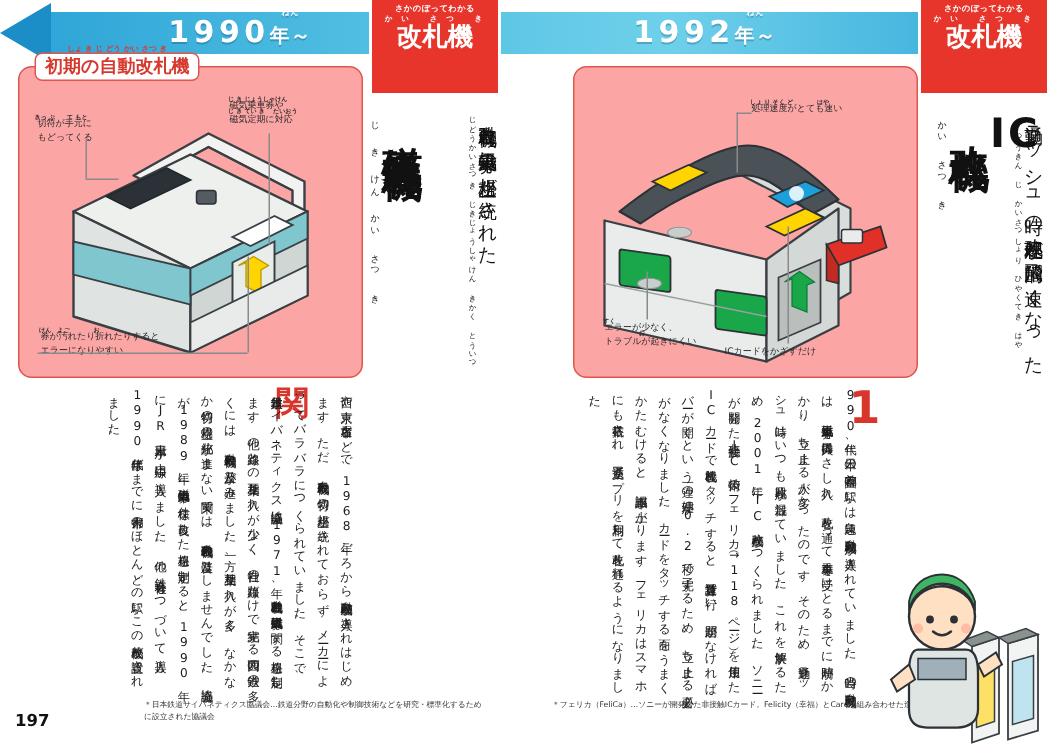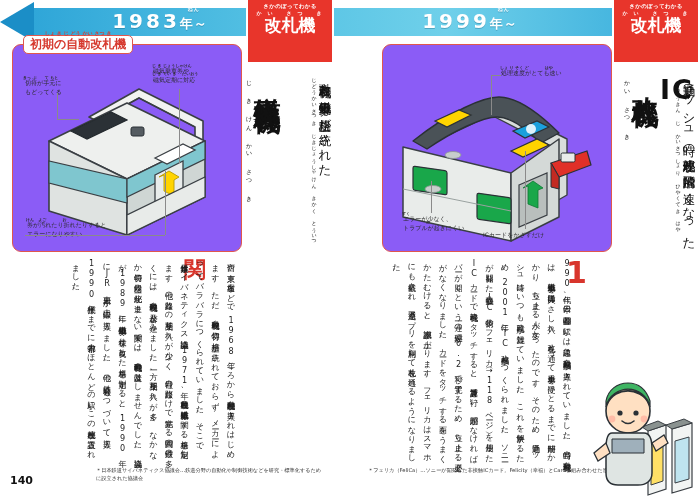--- a/index.html
+++ b/index.html
@@ -60,21 +60,21 @@
   }
   .redtab .tabruby{
     font-size:5px;line-height:6px;font-weight:bold;letter-spacing:6px;
     padding-left:4px;
   }
   .tab-mid{left:246px;width:84px;height:62px;}
   .tab-right{left:612px;width:84px;height:62px;}
 
   
   .illus{
-    position:absolute;border:1.4px solid #e0564e;border-radius:9px;background:#8b5cf6;
+    position:absolute;border:1.4px solid #e0564e;border-radius:9px;background:#fca5a5;
   }
   .illus-left{left:12px;top:44px;width:228px;height:206px;}
   .illus-right{left:382px;top:44px;width:228px;height:206px;}
   .illus-cap{
     position:absolute;left:10px;top:-10px;background:#ffffff;
     border:1.4px solid #e0564e;border-radius:5px;padding:1px 6px 2px 6px;
     color:#d63a2f;font-weight:bold;font-size:12px;white-space:nowrap;line-height:14px;
   }
   .illus-cap .rt{color:#d63a2f;}
   .anno{
@@ -144,25 +144,25 @@
 </head>
 <body>
 
 <div class="page">
 
   <div class="header">
     <div class="band"></div>
     <div class="arrow-head"></div>
 
     <div class="era era-1990">
-      <span class="num">1983</span><span class="rb"><span class="rt">ねん</span><span class="suffix">年～</span></span>
+      <span class="num">1990</span><span class="rb"><span class="rt">ねん</span><span class="suffix">年～</span></span>
     </div>
 
     <div class="era era-2001">
-      <span class="num">1999</span><span class="rb"><span class="rt">ねん</span><span class="suffix">年～</span></span>
+      <span class="num">1992</span><span class="rb"><span class="rt">ねん</span><span class="suffix">年～</span></span>
     </div>
 
     <div class="era-label label-chotto">
       <span class="rb"><span class="rt">まえ</span><span>ちょっと前</span></span>
     </div>
 
     <div class="era-label label-saishin">
       <span class="rb"><span class="rt">さいしん</span><span>最新</span></span>
     </div>
   </div>
@@ -299,21 +299,21 @@
   </div>
 
   <div class="dropcap dropcap-kan">関</div>
   <div class="bodywrap body-left">西や東京、名古屋などで、1968年ごろから自動改札機が導入されはじめます。ただ、自動改札機や切符の規格が統一されておらず、メーカーによってバラバラにつくられていました。そこで、日本鉄道サイバネティクス協議会は1971年、自動改札機と磁気式乗車券に関する規格を制定します。他の路線との相互乗り入れが少なく、自社の路線だけで完結する関西の鉄道の多くには、自動改札機の普及が進みました。一方、相互乗り入れが多く、なかなか切符の規格の統一化が進まない関東では、自動改札機の普及はしませんでした。協議会が1989年に磁気乗車券の仕様を改良した規格を制定すると、1990年にJR東日本が山手線に導入しました。他の鉄道会社もつづいて導入し、1990年代半ばまでに大都市のほとんどの駅にこの改札機が設置されました。</div>
 
   <div class="dropcap dropcap-one">1</div>
   <div class="bodywrap body-right">990年代、日本の首都圏の駅には急速に自動改札機が導入されていました。当時の自動改札機は、磁気乗車券を券挿入口にさし入れ、改札を通って乗車券を受けとるまでに時間がかかり、立ち止まる人が多かったのです。そのため、通勤ラッシュ時はいつも改札口が混雑していました。これを解決するため、2001年にIC改札機がつくられました。ソニーが開発した非接触IC技術のフェリカ（→118ページ）を使用したICカードで改札機にタッチすると、運賃計算を行い、問題がなければバーが開くという一連の処理が0.2秒で完了するため、立ち止まる必要がなくなりました。カードをタッチする面をうまくかたむけると、認識率が上がります。フェリカはスマホにも搭載され、交通系アプリを利用して改札を通れるようになりました。</div>
 
   <div class="footnote fn1">＊日本鉄道サイバネティクス協議会…鉄道分野の自動化や制御技術などを研究・標準化するために設立された協議会</div>
   <div class="footnote fn2">＊フェリカ（FeliCa）…ソニーが開発した非接触ICカード。Felicity（幸福）とCardを組み合わせた造語</div>
-  <div class="pageno">140</div>
+  <div class="pageno">197</div>
 
   <svg class="mascot" viewBox="0 0 110 130">
 
     <path d="M60 62 L78 56 L78 120 L60 126 Z" fill="#f2f4f3" stroke="#3a3f44" stroke-width="1.2"></path>
     <path d="M84 60 L104 54 L104 118 L84 124 Z" fill="#f2f4f3" stroke="#3a3f44" stroke-width="1.2"></path>
     <path d="M63 74 L75 70 L75 112 L63 116 Z" fill="#ffe066" stroke="#3a3f44" stroke-width="1"></path>
     <path d="M87 72 L101 68 L101 110 L87 114 Z" fill="#bfe4ef" stroke="#3a3f44" stroke-width="1"></path>
     <path d="M60 62 L78 56 L70 52 L54 58 Z" fill="#8a9290" stroke="#3a3f44" stroke-width="1"></path>
     <path d="M84 60 L104 54 L96 50 L78 56 Z" fill="#8a9290" stroke="#3a3f44" stroke-width="1"></path>
 

